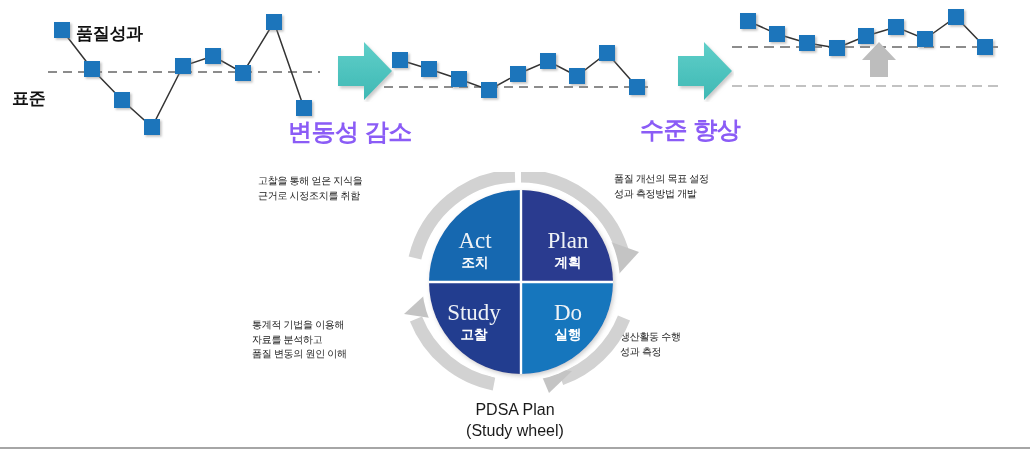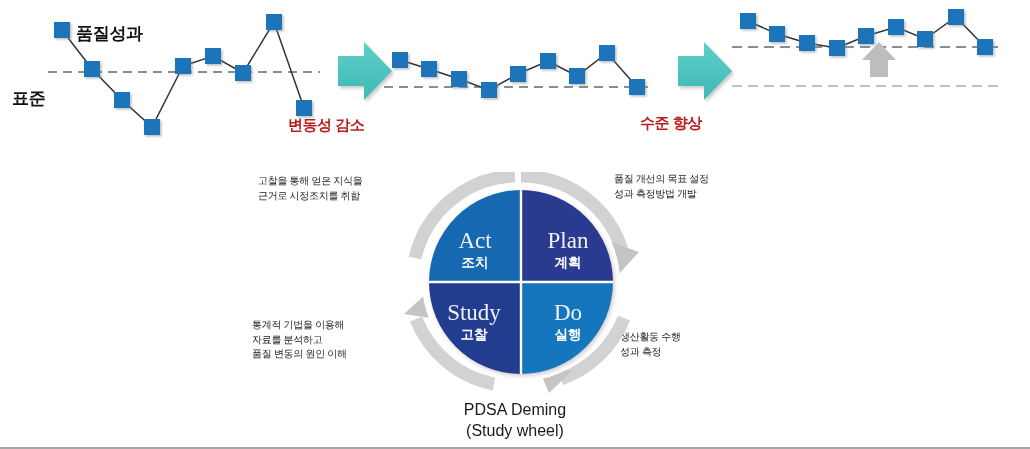--- a/index.html
+++ b/index.html
@@ -25,23 +25,23 @@
   .lbl-black {
     position: absolute;
     font-weight: bold;
     color: #111111;
     white-space: nowrap;
     letter-spacing: -0.3px;
   }
   .lbl-blue {
     position: absolute;
     font-weight: bold;
-    color: #b91c1c;
+    color: #8b5cf6;
     white-space: nowrap;
-    font-size: 15px;
+    font-size: 24px;
     letter-spacing: -0.5px;
     text-align: center;
   }
 
   
   .wheel-note {
     position: absolute;
     font-size: 10px;
     color: #1a1a1a;
     line-height: 1.45;
@@ -254,18 +254,18 @@
 
       <text class="quad-en" x="88" y="148" text-anchor="middle">Study</text>
       <text class="quad-ko" x="88" y="167" text-anchor="middle">고찰</text>
 
       <text class="quad-en" x="182" y="148" text-anchor="middle">Do</text>
       <text class="quad-ko" x="182" y="167" text-anchor="middle">실행</text>
     </svg>
   </div>
 
   <div class="caption" style="left:0; top:400px;">
-    <div>PDSA Deming</div>
+    <div>PDSA Plan</div>
     <div>(Study wheel)</div>
   </div>
 
   <div class="bottom-rule"></div>
 </div>
 
 </body></html>

